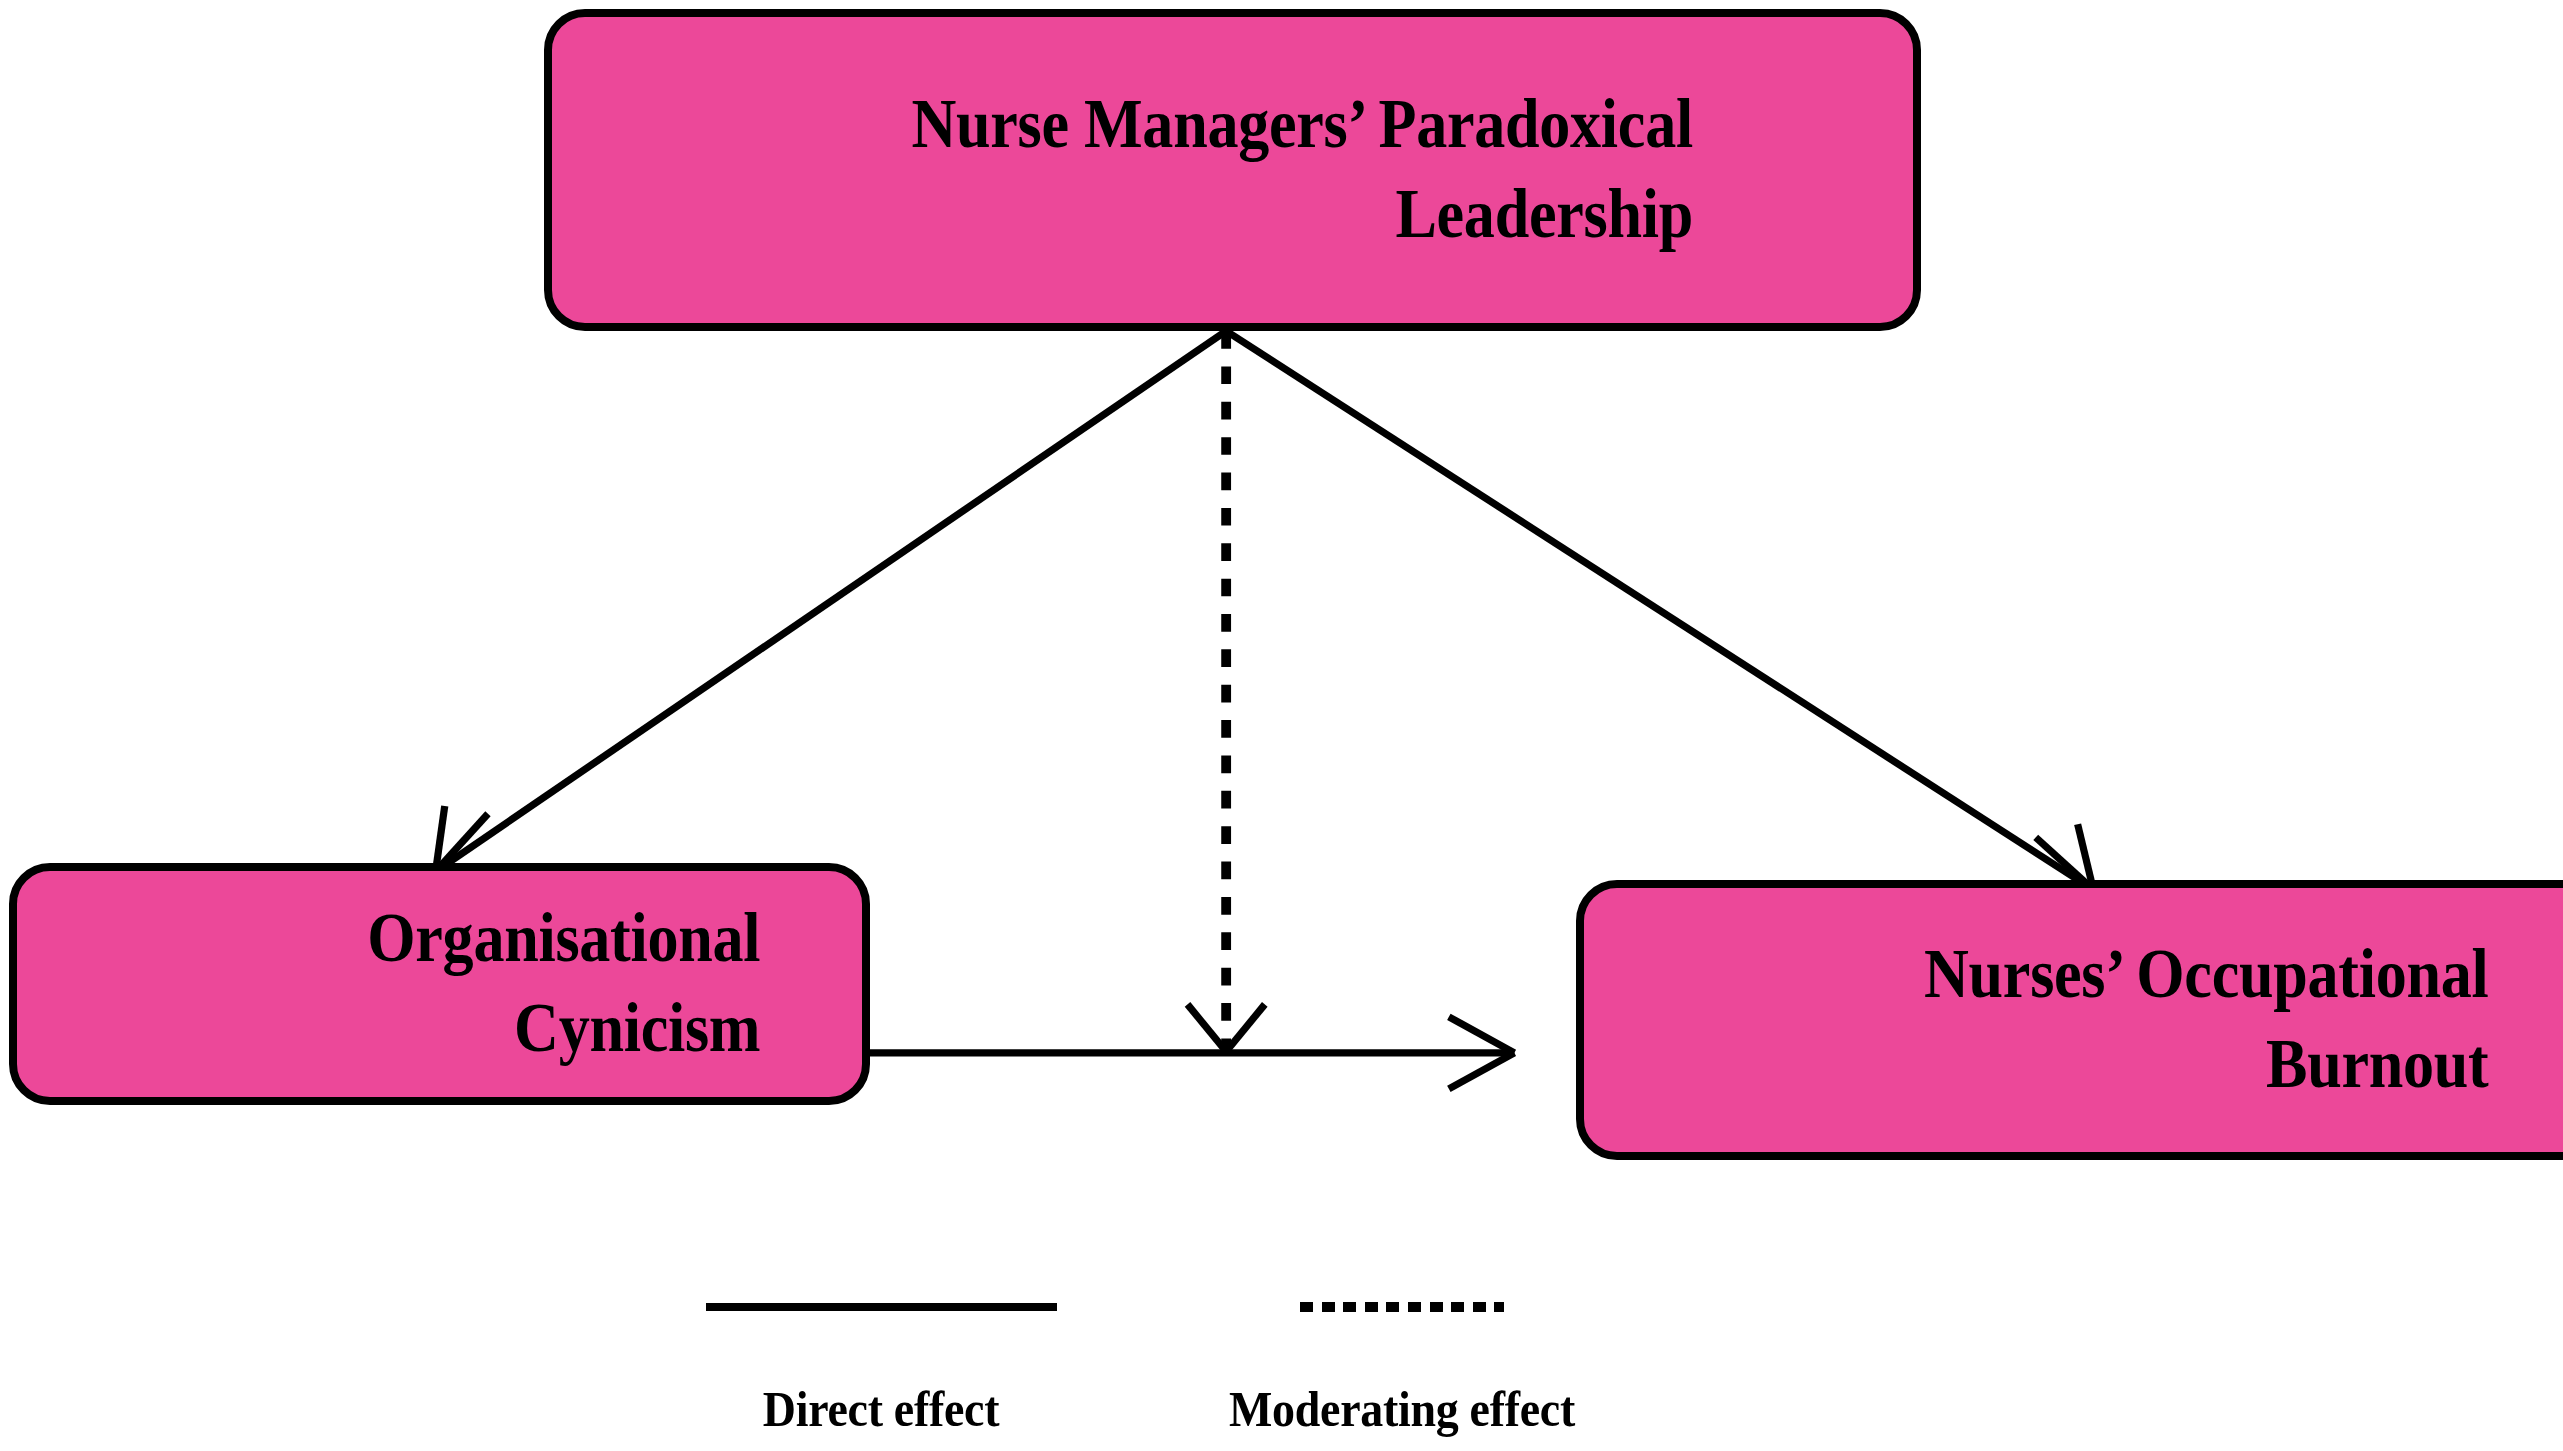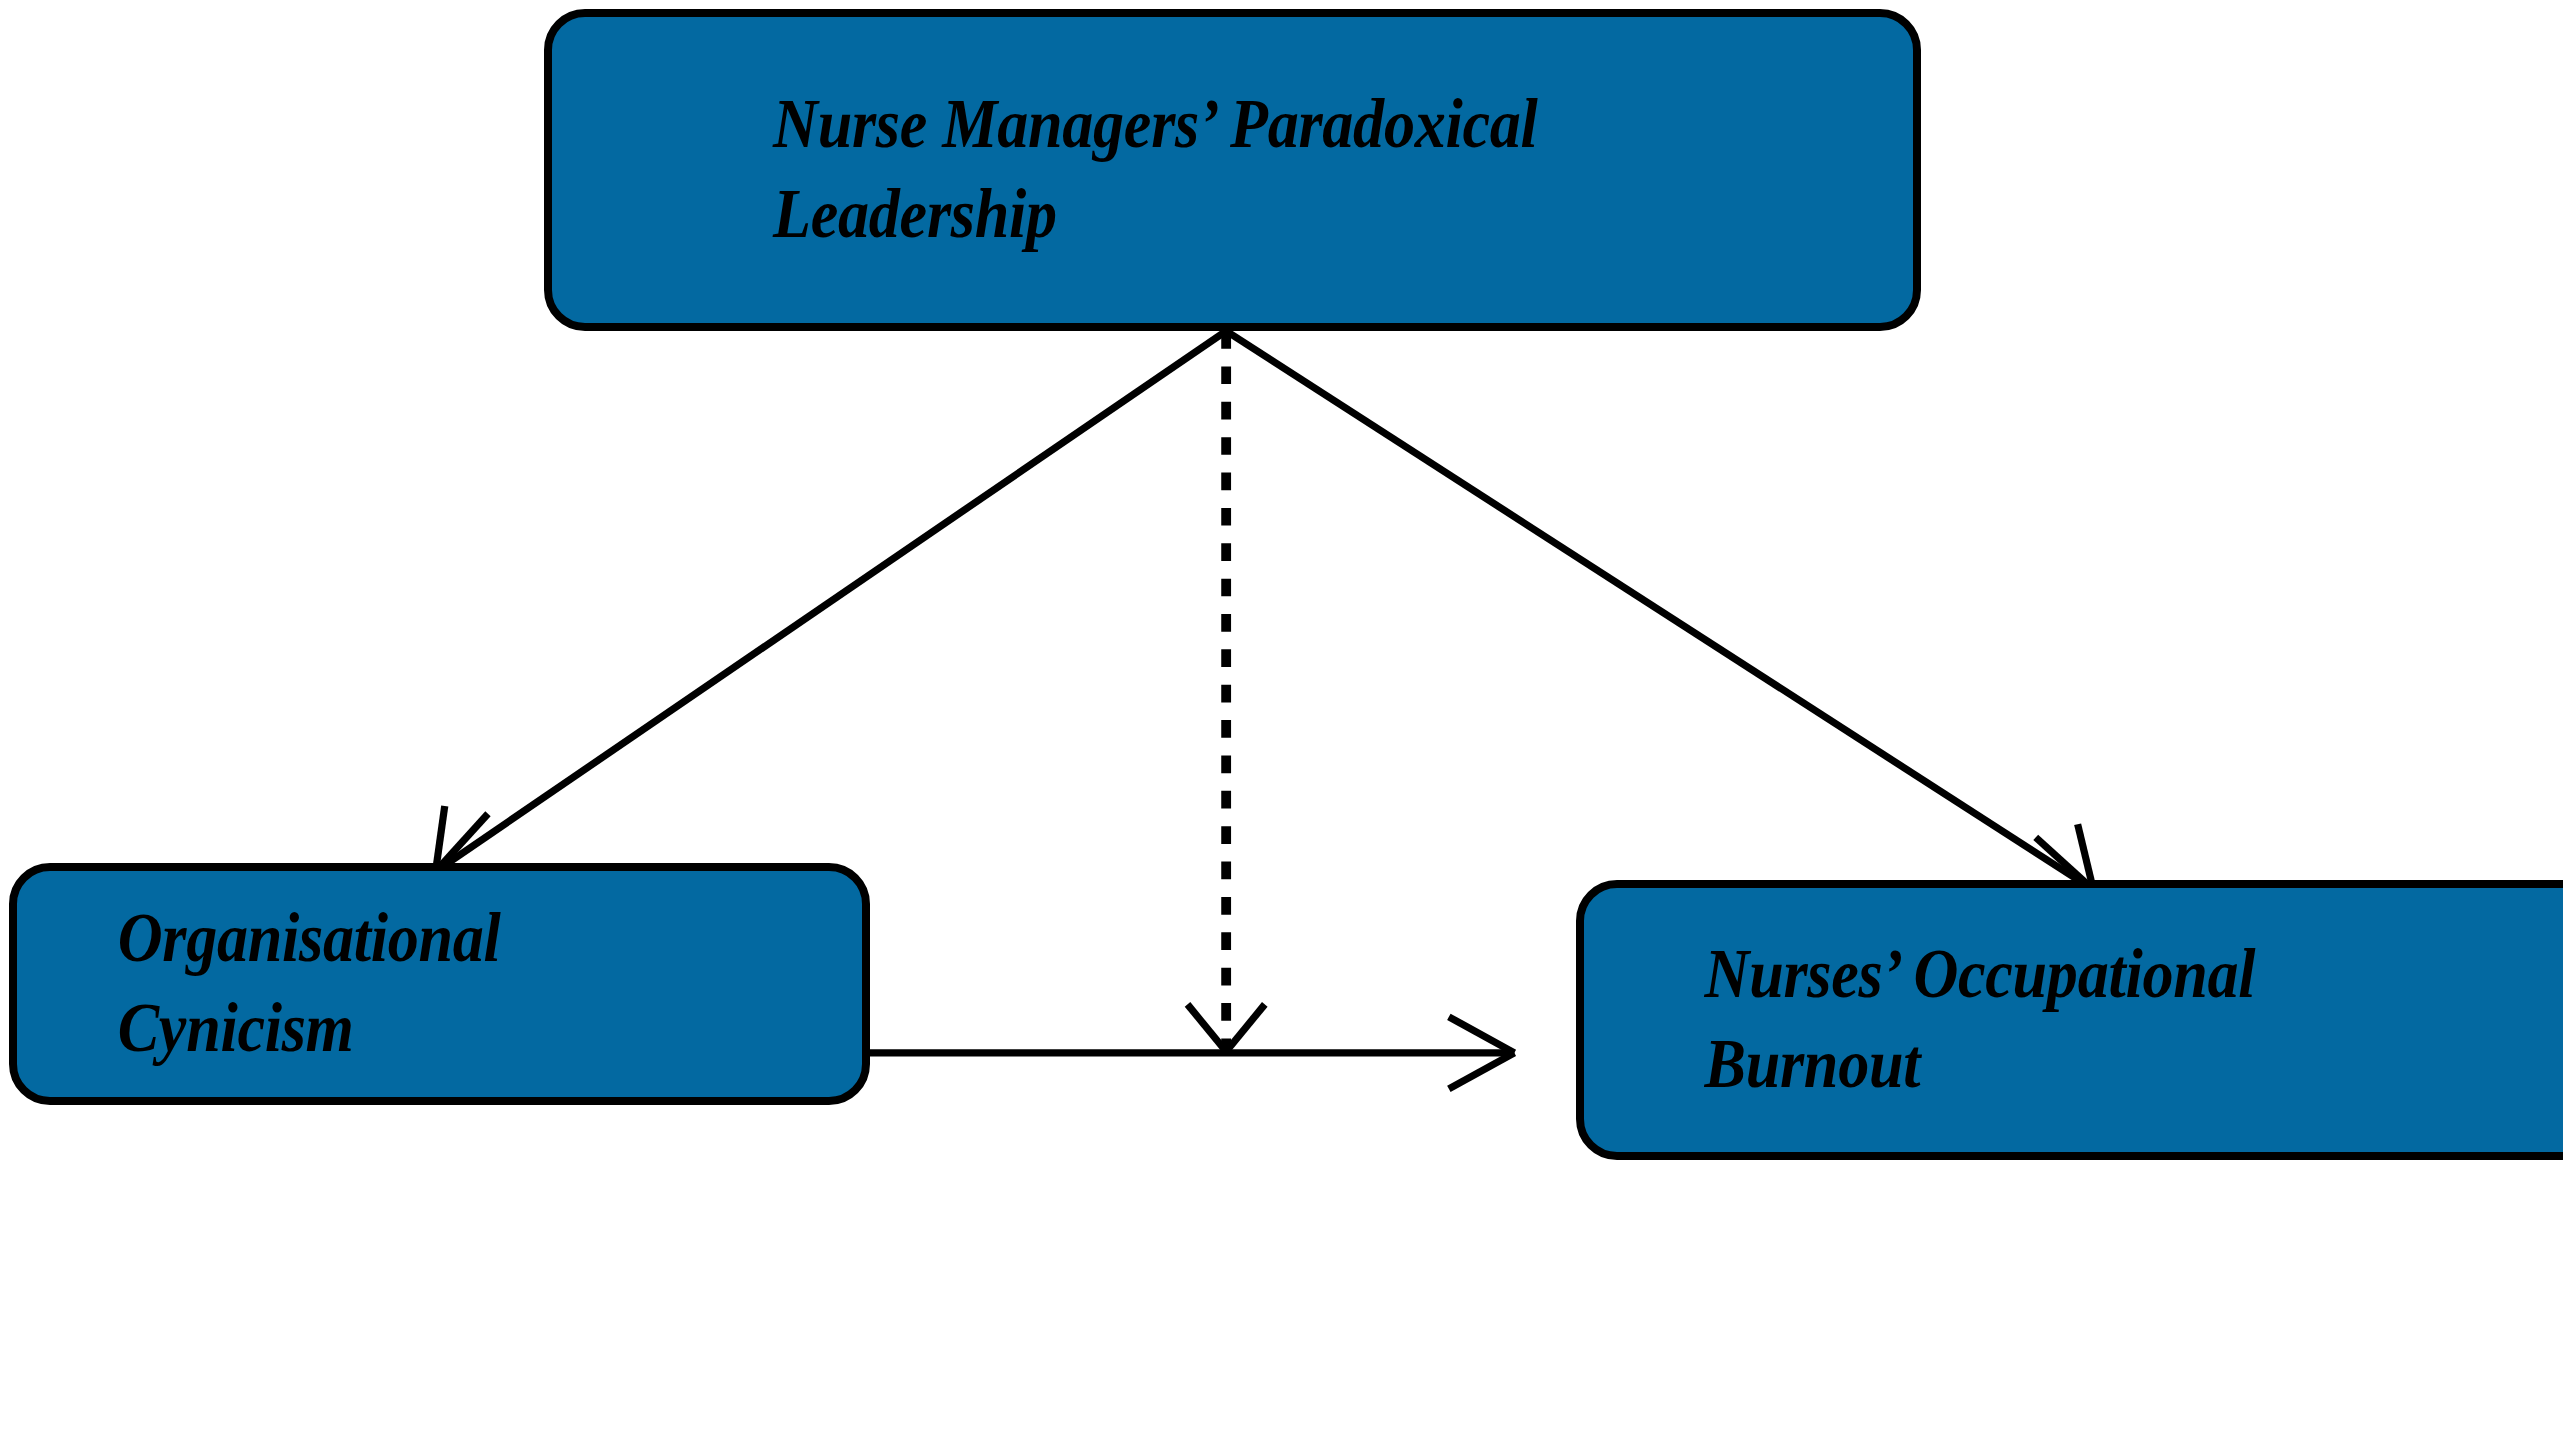--- a/index.html
+++ b/index.html
@@ -21,29 +21,28 @@
     position: absolute;
     top: 0;
     left: 0;
     width: 2563px;
     height: 1452px;
     pointer-events: none;
   }
   .node {
     position: absolute;
     box-sizing: border-box;
-    background: #0369a1;
+    background: #ec4899;
     border: 8.5px solid #000000;
     border-radius: 41px;
     display: flex;
     align-items: center;
     justify-content: center;
-    text-align: left;
+    text-align: right;
     z-index: 2;
-    font-style: italic;
   }
   .node-label {
     font-weight: bold;
     color: #000000;
     line-height: 1.30;
     letter-spacing: -0.3px;
     transform: scaleX(0.90);
     transform-origin: center center;
     white-space: pre-line;
   }
@@ -160,15 +159,32 @@
   <div class="node" id="node-left">
     <div class="node-label">Organisational
 Cynicism</div>
   </div>
 
   <div class="node" id="node-right">
     <div class="node-label">Nurses’ Occupational
 Burnout</div>
   </div>
 
+  <div id="legend">
+
+    <div class="legend-entry" id="legend-direct">
+      <div class="legend-swatch">
+        <div class="legend-line-solid"></div>
+      </div>
+      <div class="legend-text">Direct effect</div>
+    </div>
+
+    <div class="legend-entry" id="legend-moderating">
+      <div class="legend-swatch">
+        <div class="legend-line-dashed"></div>
+      </div>
+      <div class="legend-text">Moderating effect</div>
+    </div>
+
+  </div>
 
 </div>
 
 
 </body></html>

